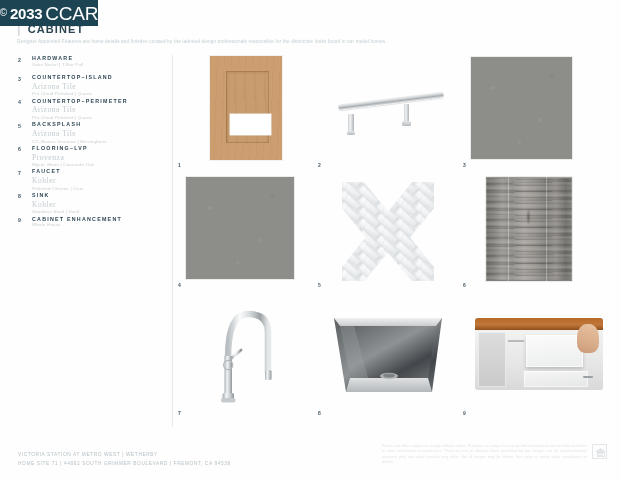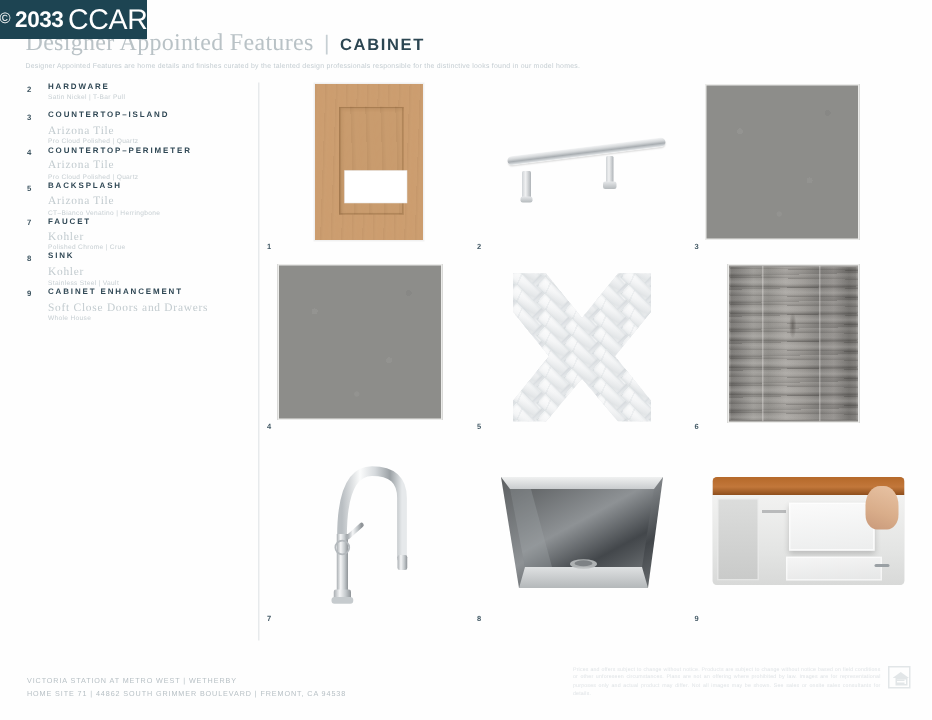--- a/index.html
+++ b/index.html
@@ -306,21 +306,20 @@
 <div class="page">
 
   <div class="watermark">
     <span class="wm-c">©</span>
     <span class="wm-year">2033</span>
     <span class="wm-name">CCAR</span>
   </div>
 
   <div class="header">
     <div class="title-row">
-      <span class="title-main">Designer Appointed Features</span>
       <span class="title-pipe">|</span>
       <span class="title-sub">CABINET</span>
     </div>
     <div class="subtitle">Designer Appointed Features are home details and finishes curated by the talented design professionals responsible for the distinctive looks found in our model homes.</div>
   </div>
 
   <div class="vdivider"></div>
 
   <div class="sidebar">
 
@@ -345,39 +344,44 @@
       <div class="feat-desc">Pro Cloud Polished | Quartz</div>
     </div>
 
     <div class="feat">
       <span class="feat-num">5</span>
       <div class="feat-label">BACKSPLASH</div>
       <div class="feat-brand">Arizona Tile</div>
       <div class="feat-desc">CT–Bianco Venatino | Herringbone</div>
     </div>
 
+    <div class="feat">
+      <span class="feat-num">6</span>
+      <div class="feat-label">FLOORING–LVP</div>
+      <div class="feat-brand">Provenza</div>
+      <div class="feat-desc">Mystic Moon | Concorde Oak</div>
+    </div>
 
     <div class="feat">
       <span class="feat-num">7</span>
       <div class="feat-label">FAUCET</div>
       <div class="feat-brand">Kohler</div>
       <div class="feat-desc">Polished Chrome | Crue</div>
     </div>
 
     <div class="feat">
       <span class="feat-num">8</span>
       <div class="feat-label">SINK</div>
       <div class="feat-brand">Kohler</div>
       <div class="feat-desc">Stainless Steel | Vault</div>
     </div>
 
     <div class="feat">
       <span class="feat-num">9</span>
       <div class="feat-label">CABINET ENHANCEMENT</div>
-      <div class="feat-brand">Soft Close Doors and Drawers</div>
       <div class="feat-desc">Whole House</div>
     </div>
 
   </div>
 
   <div class="grid">
 
     <div class="cell" style="left:0;top:0;width:140px;height:112px;">
       <span class="cell-num">1</span>
       <div class="media door" style="left:32px;top:0;width:72px;height:104px;">

